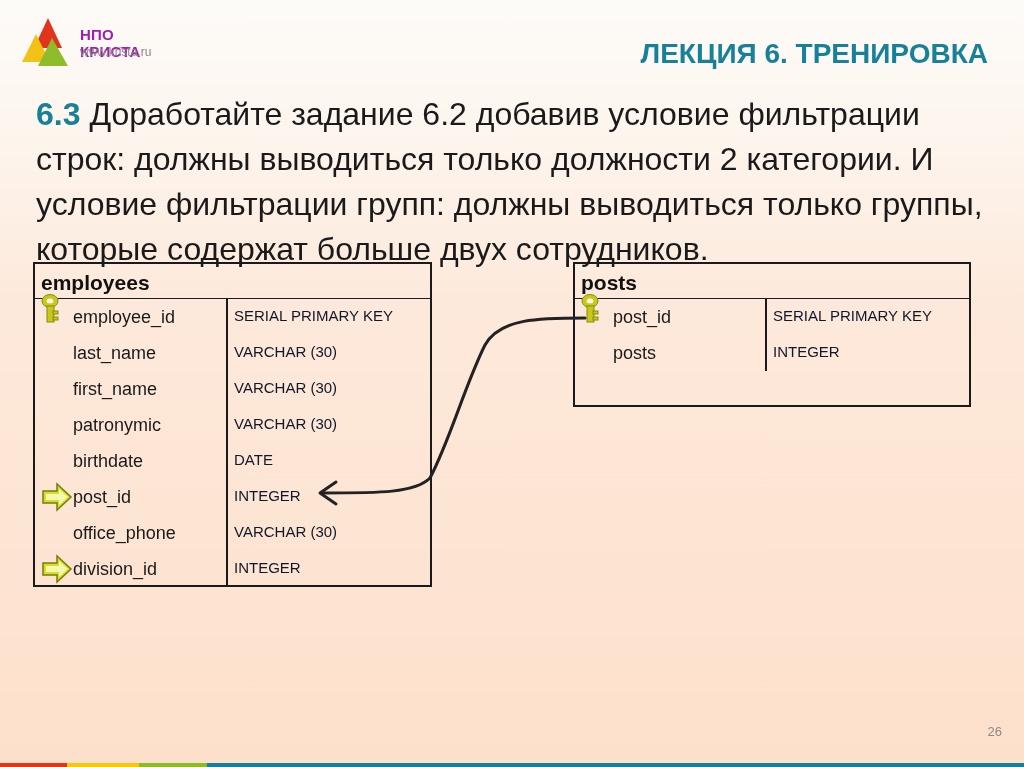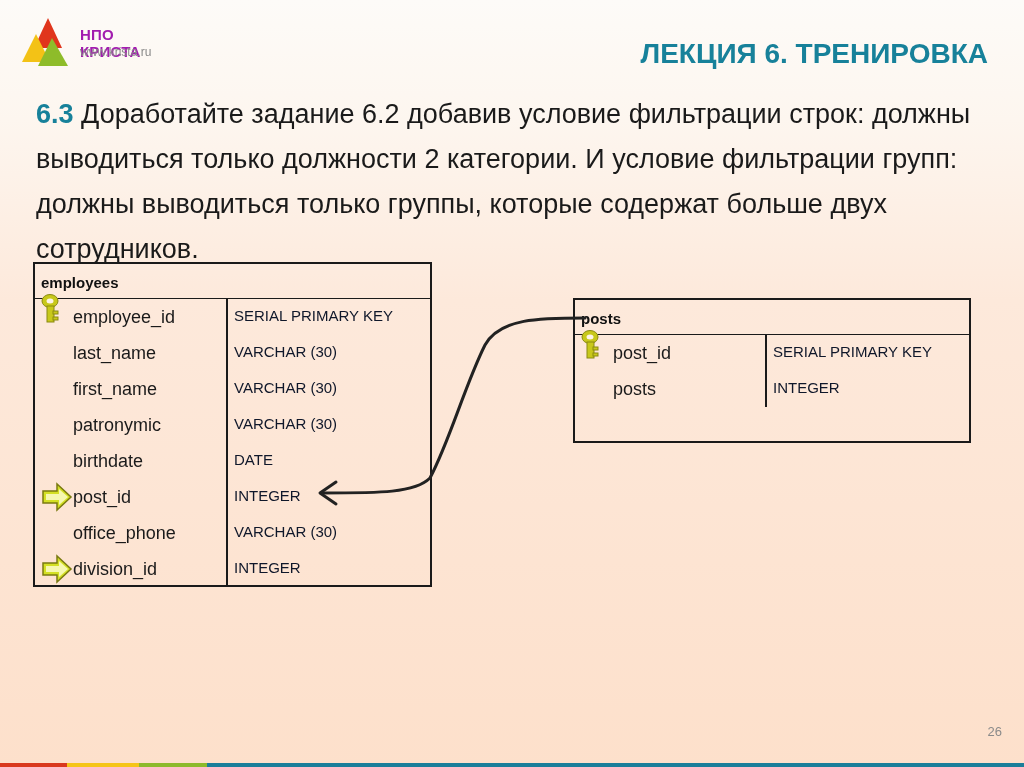--- a/index.html
+++ b/index.html
@@ -11,30 +11,30 @@
     .logo { position:absolute; left:22px; top:14px; width:150px; height:56px; }
     .logo svg { position:absolute; left:0; top:0; }
     .logo-name { position:absolute; left:58px; top:12px; font-weight:bold; font-size:15px; color:#a21caf; letter-spacing:0.2px; }
     .logo-url { position:absolute; left:58px; top:31px; font-size:12px; color:#8a8a8a; }
     .title {
       position:absolute; right:36px; top:38px;
       font-size:28px; font-weight:bold; color:#17819a;
     }
     .task {
       position:absolute; left:36px; top:92px; width:960px;
-      font-size:27px; line-height:45px; color:#1a1a1a;
+      font-size:32px; line-height:45px; color:#1a1a1a;
     }
     .task .num { color:#17819a; font-weight:bold; }
     .tbl {
       position:absolute; border:2px solid #1a1a1a; box-sizing:border-box;
       background:transparent;
     }
     .tbl-head {
       height:34px; border-bottom:1.5px solid #1a1a1a;
-      font-weight:bold; font-size:15px; line-height:38px; padding-left:6px; color:#111;
+      font-weight:bold; font-size:21px; line-height:38px; padding-left:6px; color:#111;
     }
     .tbl-body { position:relative; }
     .divider { position:absolute; top:0; bottom:0; width:1.5px; background:#1a1a1a; }
     .row { position:relative; height:36px; }
     .col-name { position:absolute; left:38px; top:8px; font-size:18px; color:#1a1a1a; }
     .col-type { position:absolute; top:8px; font-size:15px; color:#0f172a; }
     .ico { position:absolute; left:4px; top:2px; }
     .page-num { position:absolute; right:22px; top:724px; font-size:13px; color:#8a8a8a; }
     .stripe { position:absolute; left:0; bottom:0; height:4px; }
     .arrow-svg { position:absolute; left:0; top:0; pointer-events:none; }
@@ -104,21 +104,21 @@
       <svg class="ico" width="34" height="30" viewBox="0 0 34 30" style="left:6px; top:3px;">
         <polygon points="2,9 16,9 16,2 30,15 16,28 16,21 2,21" fill="#d4e024" stroke="#7a7a10" stroke-width="1.5"></polygon>
         <polygon points="5,12 18,12 18,7 27,15 18,23 18,18 5,18" fill="#f6f8b0"></polygon>
       </svg>
       <span class="col-name">division_id</span>
       <span class="col-type" style="left:199px;">INTEGER</span>
     </div>
   </div>
 </div>
 
-<div class="tbl" style="left:573px; top:262px; width:398px; height:145px;margin-top:36px;">
+<div class="tbl" style="left:573px; top:262px; width:398px; height:145px;">
   <div class="tbl-head">posts</div>
   <div class="tbl-body">
     <div class="divider" style="left:190px;"></div>
     <div class="row">
       <svg class="ico" width="24" height="32" viewBox="0 0 24 32" style="top:-6px;">
         <ellipse cx="11" cy="8" rx="8" ry="6.5" fill="#c8c81a" stroke="#8a8a10" stroke-width="1"></ellipse>
         <ellipse cx="11" cy="8" rx="3.5" ry="2.5" fill="#fdf3e8"></ellipse>
         <rect x="8" y="13" width="7" height="16" fill="#c8c81a" stroke="#8a8a10" stroke-width="1"></rect>
         <rect x="14" y="18" width="5" height="3" fill="#c8c81a" stroke="#8a8a10" stroke-width="1"></rect>
         <rect x="14" y="24" width="5" height="3" fill="#c8c81a" stroke="#8a8a10" stroke-width="1"></rect>

